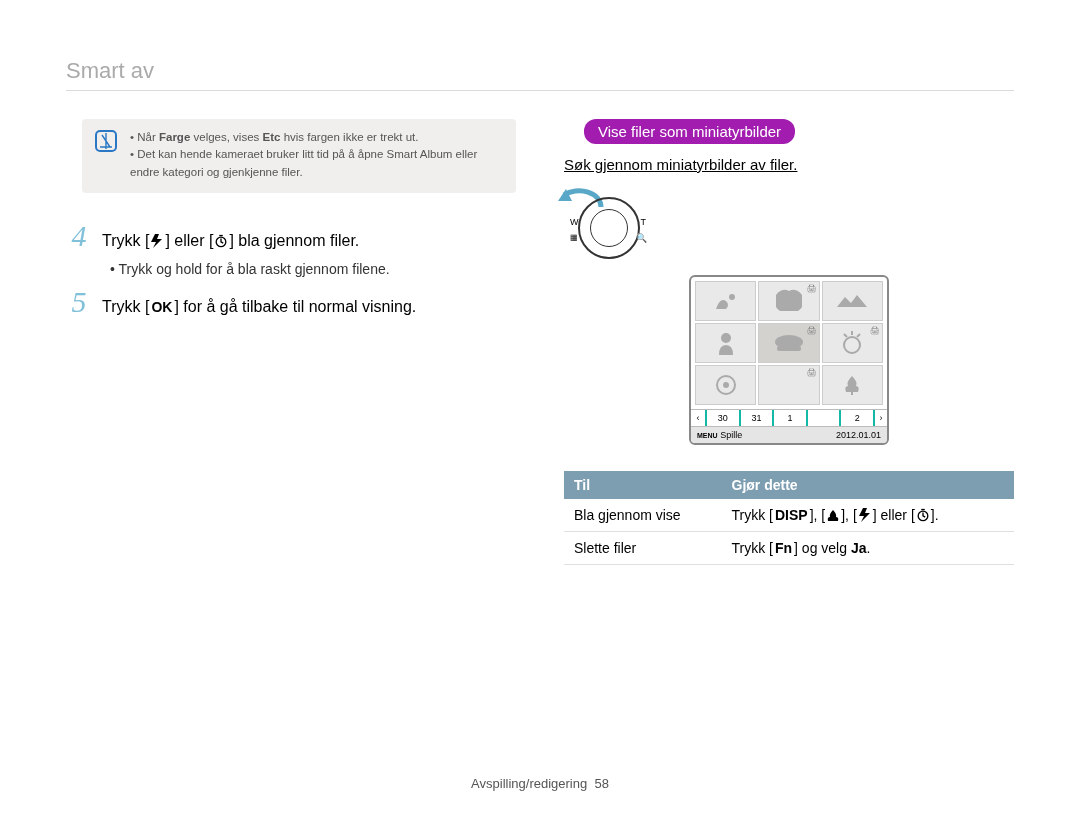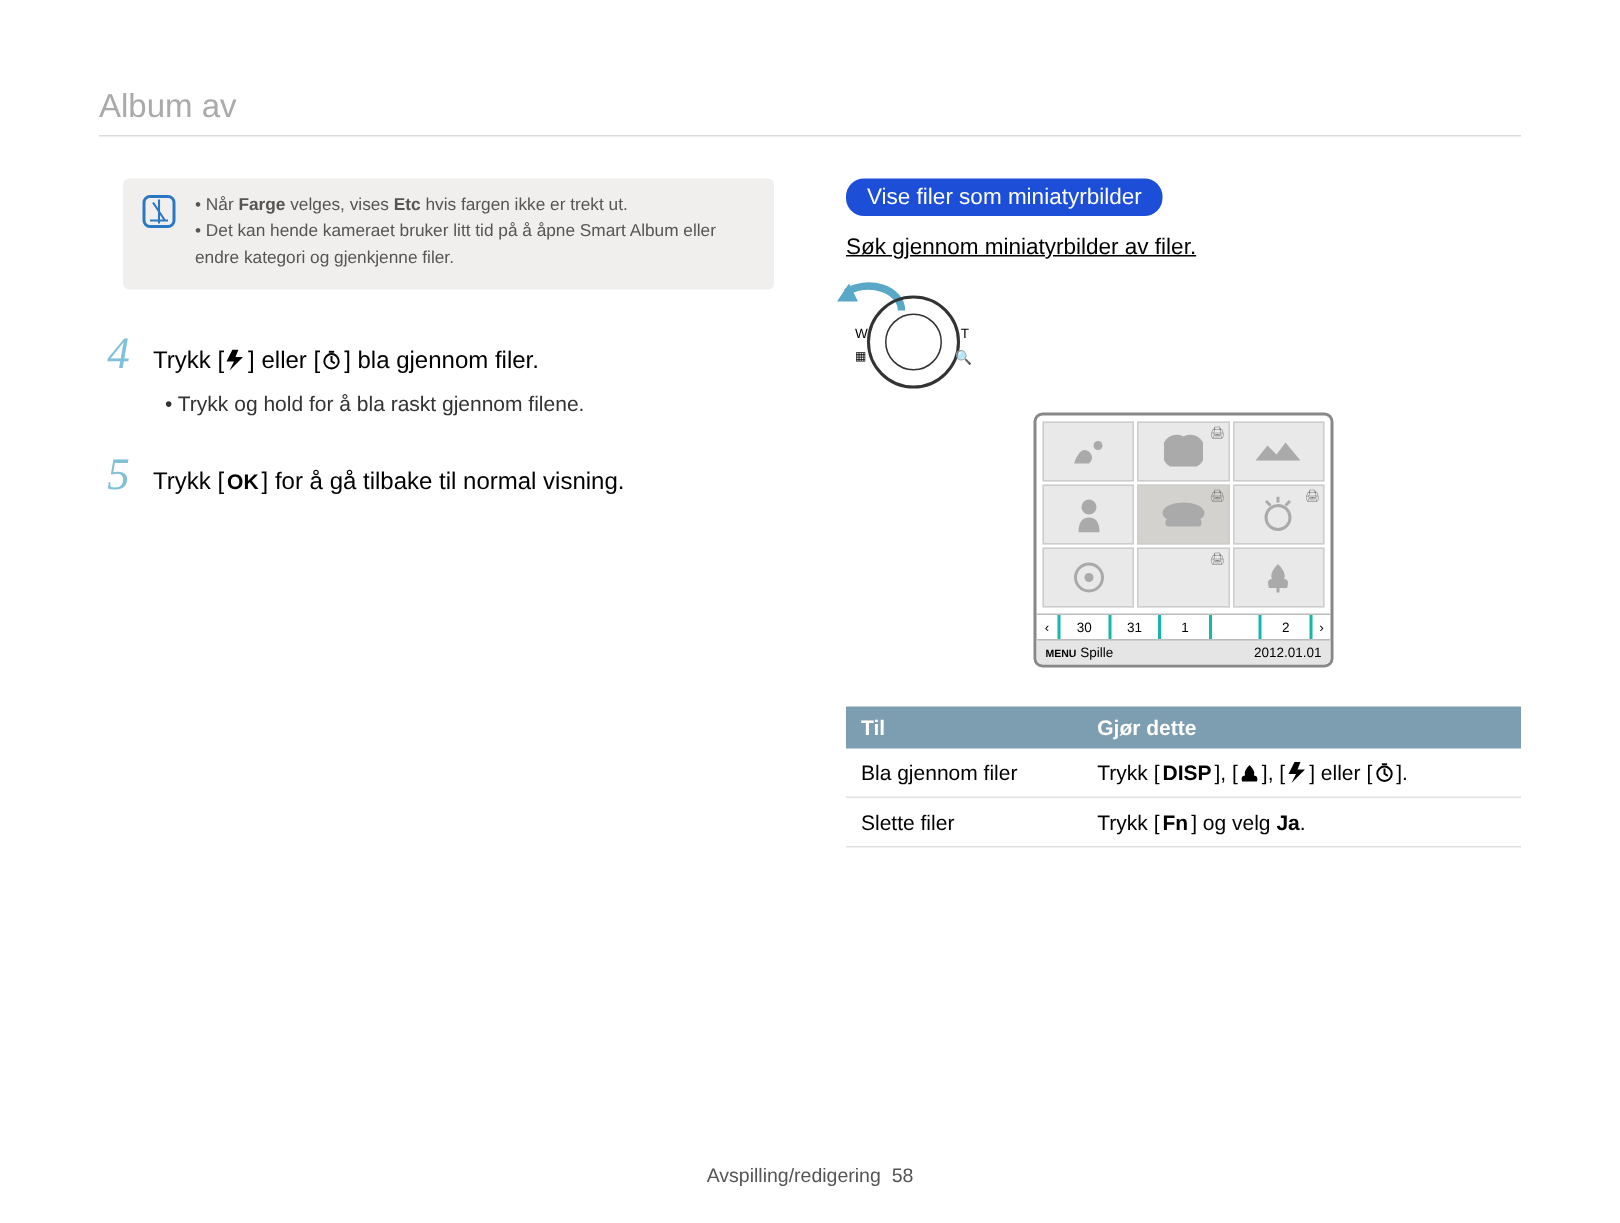--- a/index.html
+++ b/index.html
@@ -11,26 +11,26 @@
   .col { flex: 1 1 0; }
   
   .note-box { display: flex; gap: 12px; background: #f1efed; border-radius: 4px; padding: 10px 28px 12px 12px; margin: 0 0 26px 16px; }
   .note-icon { width: 24px; height: 24px; color: #2a78c4; flex-shrink: 0; }
   .note-text ul { list-style: none; font-size: 11.5px; line-height: 1.5; color: #555; }
   .note-text li::before { content: "• "; }
   
   .step-row { display: flex; align-items: baseline; gap: 10px; margin-bottom: 8px; }
   .step-num { font-size: 30px; color: #81c0d9; font-weight: 400; min-width: 26px; text-align: center; font-family: Georgia, serif; font-style: italic; }
   .step-text { font-size: 16px; line-height: 1.4; }
-  .step-sub { margin-left: 44px; font-size: 14px; color: #333; margin-bottom: 23px; }
+  .step-sub { margin-left: 44px; font-size: 14px; color: #333; margin-bottom: 8px; }
   .step-sub::before { content: "• "; }
   .inline-icon { display: inline-block; vertical-align: -2px; width: 16px; height: 14px; }
   .inline-key { display: inline-block; font-weight: bold; font-size: 14px; padding: 0 2px; }
   
-  .pill { display: inline-block; background: #1d4ed8; color: #fff; border-radius: 12px; padding: 4px 14px; font-size: 15px; margin-bottom: 12px; }
+  .pill { display: inline-block; background: #a21caf; color: #fff; border-radius: 12px; padding: 4px 14px; font-size: 15px; margin-bottom: 12px; margin-left: 20px; }
   .lead { font-size: 15px; margin-bottom: 24px; text-decoration: underline; }
   .zoom-row { display: flex; gap: 22px; margin-bottom: 16px; align-items: flex-start; }
   .zoom-diagram { width: 90px; position: relative; }
   .arrow-curve { position: absolute; top: -12px; left: -8px; color: #5aa8c8; }
   .dial { width: 62px; height: 62px; border: 2px solid #333; border-radius: 50%; position: relative; margin: 0 auto; }
   .dial-inner { width: 38px; height: 38px; border: 1.5px solid #333; border-radius: 50%; position: absolute; top: 10px; left: 10px; }
   .dial-label { position: absolute; font-size: 9px; }
   .dl-w { left: -10px; top: 18px; }
   .dl-t { right: -8px; top: 18px; }
   .dl-grid { left: -10px; top: 34px; font-size: 8px; }
@@ -54,21 +54,21 @@
   .actions td { padding: 8px 10px; border-bottom: 1px solid #e0e0e0; }
   .actions td:first-child { width: 35%; }
   
   .page-footer { position: absolute; bottom: 24px; left: 0; right: 0; text-align: center; font-size: 13px; color: #555; }
 </style>
 </head>
 <body>
 
 <div class="page">
 
-  <div class="page-title">Album av</div>
+  <div class="page-title">Smart av</div>
   <hr class="hr">
 
   <div class="columns">
 
     <div class="col">
 
       <div class="note-box">
         <svg class="note-icon" viewBox="0 0 24 24">
           <rect x="2" y="2" width="20" height="20" rx="4" fill="none" stroke="#2a78c4" stroke-width="2"></rect>
           <path d="M8 6 L16 18 M12 4 V20 M6 18 H18" stroke="#2a78c4" stroke-width="1.4" fill="none"></path>
@@ -197,21 +197,21 @@
         </div>
       </div>
 
       <table class="actions">
         <tbody>
             <tr>
           <th>Til</th>
           <th>Gjør dette</th>
         </tr>
         <tr>
-          <td>Bla gjennom filer</td>
+          <td>Bla gjennom vise</td>
           <td>
             <span>Trykk [</span><span class="inline-key">DISP</span><span>], [</span><svg class="inline-icon" viewBox="0 0 16 14">
                   <path d="M8 2 Q4 6 5 9 Q2 9 3 13 L13 13 Q14 9 11 9 Q12 6 8 2" fill="#000"></path>
                 </svg><span>], [</span><svg class="inline-icon" viewBox="0 0 16 14">
                   <path d="M6 0 L2 8 H7 L4 14 L13 5 H8 L10 0 Z" fill="#000"></path>
                 </svg><span>] eller [</span><svg class="inline-icon" viewBox="0 0 16 16">
                   <circle cx="8" cy="9" r="5.5" fill="none" stroke="#000" stroke-width="1.5"></circle>
                   <path d="M8 5 V9 L10.5 10.5" stroke="#000" stroke-width="1.5" fill="none"></path>
                   <rect x="6" y="1" width="4" height="1.5" fill="#000"></rect>
                 </svg><span>].</span>

